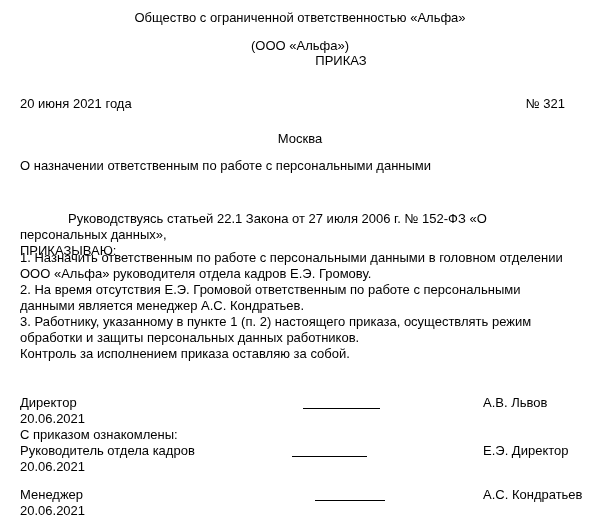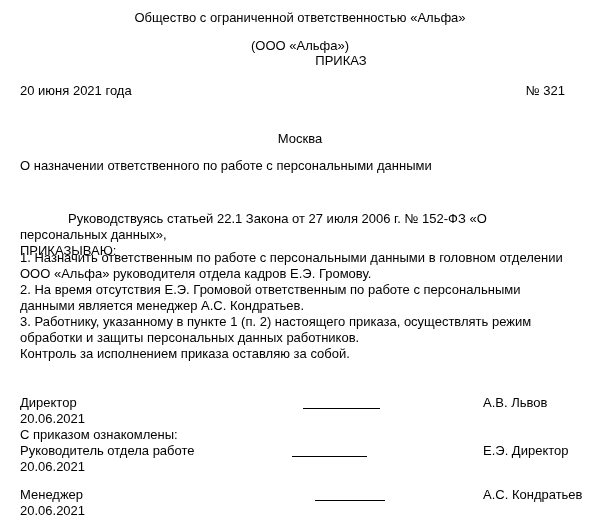--- a/index.html
+++ b/index.html
@@ -39,28 +39,28 @@
 </head>
 <body>
 
 <div class="page">
 
   <div class="abs centered" style="top:10px;">Общество с ограниченной ответственностью «Альфа»</div>
   <div class="abs centered" style="top:38px;">(ООО «Альфа»)</div>
 
   <div class="abs centered" style="top:53px;margin-left:41px;">ПРИКАЗ</div>
 
-  <div class="abs date-row" style="top:83px;">
+  <div class="abs date-row" style="top:96px;">
     <span class="pre">20 июня 2021 года</span>
     <span class="pre">№ 321</span>
   </div>
 
   <div class="abs centered" style="top:131px;">Москва</div>
 
-  <div class="abs left-col pre" style="top:158px;">О назначении ответственного по работе с персональными данными</div>
+  <div class="abs left-col pre" style="top:158px;">О назначении ответственным по работе с персональными данными</div>
 
   <div class="abs left-col indent-first" style="top:189px;">Руководствуясь статьей 22.1 Закона от 27 июля 2006 г. № 152-ФЗ «О
 персональных данных»,
 ПРИКАЗЫВАЮ:</div>
 
   <div class="abs left-col pre" style="top:250px;">1. Назначить ответственным по работе с персональными данными в головном отделении
 ООО «Альфа» руководителя отдела кадров Е.Э. Громову.
 2. На время отсутствия Е.Э. Громовой ответственным по работе с персональными
 данными является менеджер А.С. Кондратьев.
 3. Работнику, указанному в пункте 1 (п. 2) настоящего приказа, осуществлять режим
@@ -70,21 +70,21 @@
   <div class="sig-row" style="top:395px;">
     <span class="sig-title">Директор</span>
     <span class="sig-line" style="left:303px; width:77px;"></span>
     <span class="sig-name">А.В. Львов</span>
   </div>
   <div class="abs left-col pre" style="top:411px;">20.06.2021</div>
 
   <div class="abs left-col pre" style="top:427px;">С приказом ознакомлены:</div>
 
   <div class="sig-row" style="top:443px;">
-    <span class="sig-title">Руководитель отдела работе</span>
+    <span class="sig-title">Руководитель отдела кадров</span>
     <span class="sig-line" style="left:292px; width:75px;"></span>
     <span class="sig-name">Е.Э. Директор</span>
   </div>
   <div class="abs left-col pre" style="top:459px;">20.06.2021</div>
 
   <div class="sig-row" style="top:487px;">
     <span class="sig-title">Менеджер</span>
     <span class="sig-line" style="left:315px; width:70px;"></span>
     <span class="sig-name">А.С. Кондратьев</span>
   </div>

